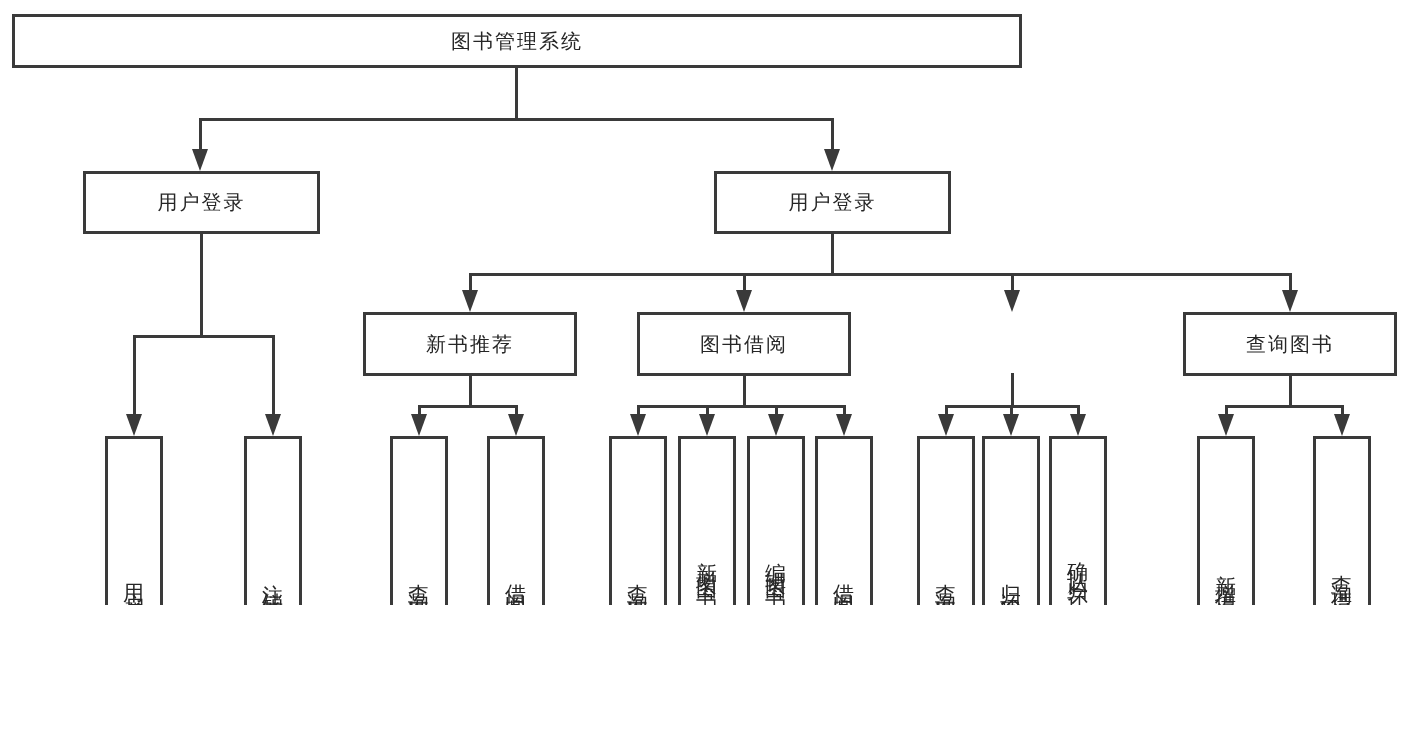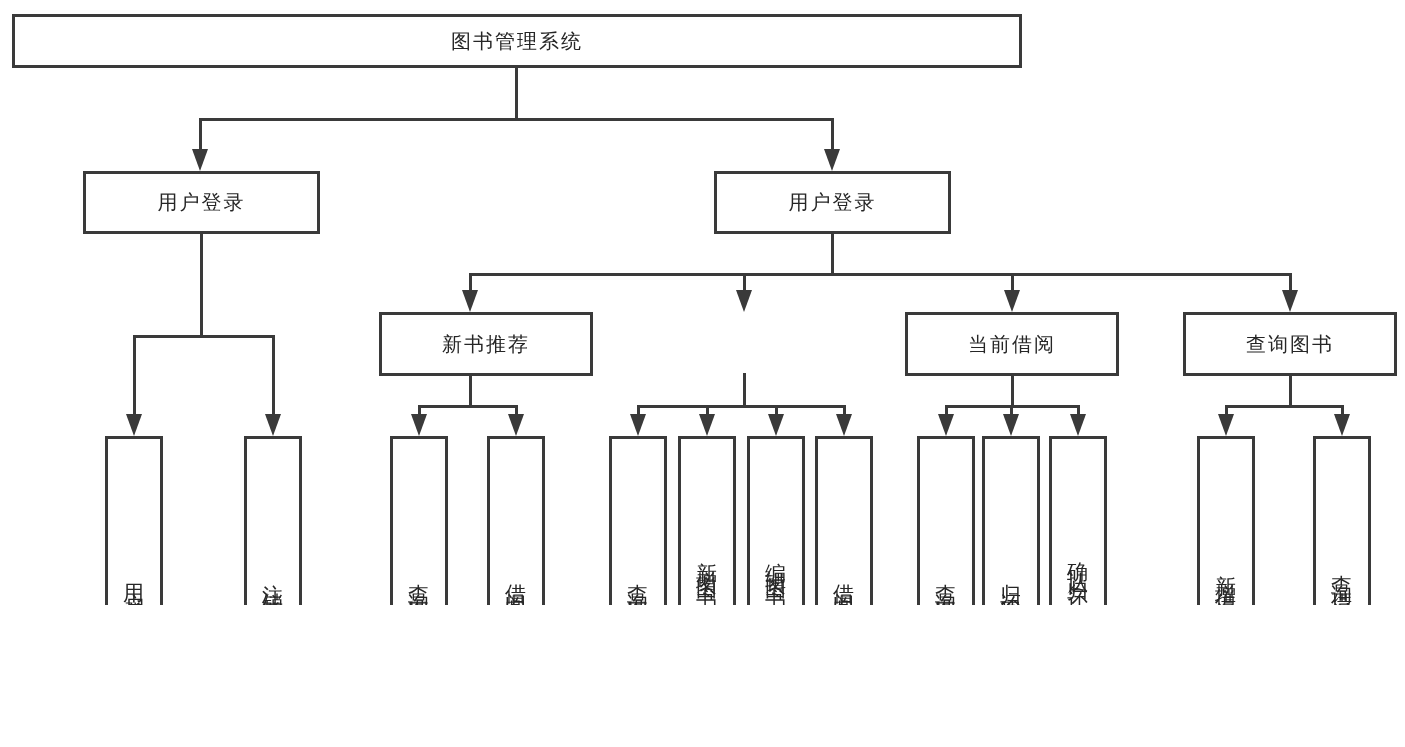--- a/index.html
+++ b/index.html
@@ -69,22 +69,22 @@
   <div class="hl" style="left:469px;top:273px;width:823px"></div>
   <div class="vl" style="left:469px;top:273px;height:19px"></div>
   <div class="ah" style="left:462px;top:290px"></div>
   <div class="vl" style="left:743px;top:273px;height:19px"></div>
   <div class="ah" style="left:736px;top:290px"></div>
   <div class="vl" style="left:1011px;top:273px;height:19px"></div>
   <div class="ah" style="left:1004px;top:290px"></div>
   <div class="vl" style="left:1289px;top:273px;height:19px"></div>
   <div class="ah" style="left:1282px;top:290px"></div>
 
-  <div class="box" style="left:379px;top:312px;width:214px;height:64px">新书推荐</div>
-  <div class="box" style="left:905px;top:312px;width:214px;height:64px">当前借阅</div>
+  <div class="box" style="left:363px;top:312px;width:214px;height:64px">新书推荐</div>
+  <div class="box" style="left:637px;top:312px;width:214px;height:64px">图书借阅</div>
   <div class="box" style="left:1183px;top:312px;width:214px;height:64px">查询图书</div>
 
   <div class="vl" style="left:469px;top:373px;height:34px"></div>
   <div class="hl" style="left:418px;top:405px;width:100px"></div>
   <div class="vl" style="left:418px;top:405px;height:11px"></div>
   <div class="ah" style="left:411px;top:414px"></div>
   <div class="vl" style="left:515px;top:405px;height:11px"></div>
   <div class="ah" style="left:508px;top:414px"></div>
 
   <div class="vl" style="left:743px;top:373px;height:34px"></div>

